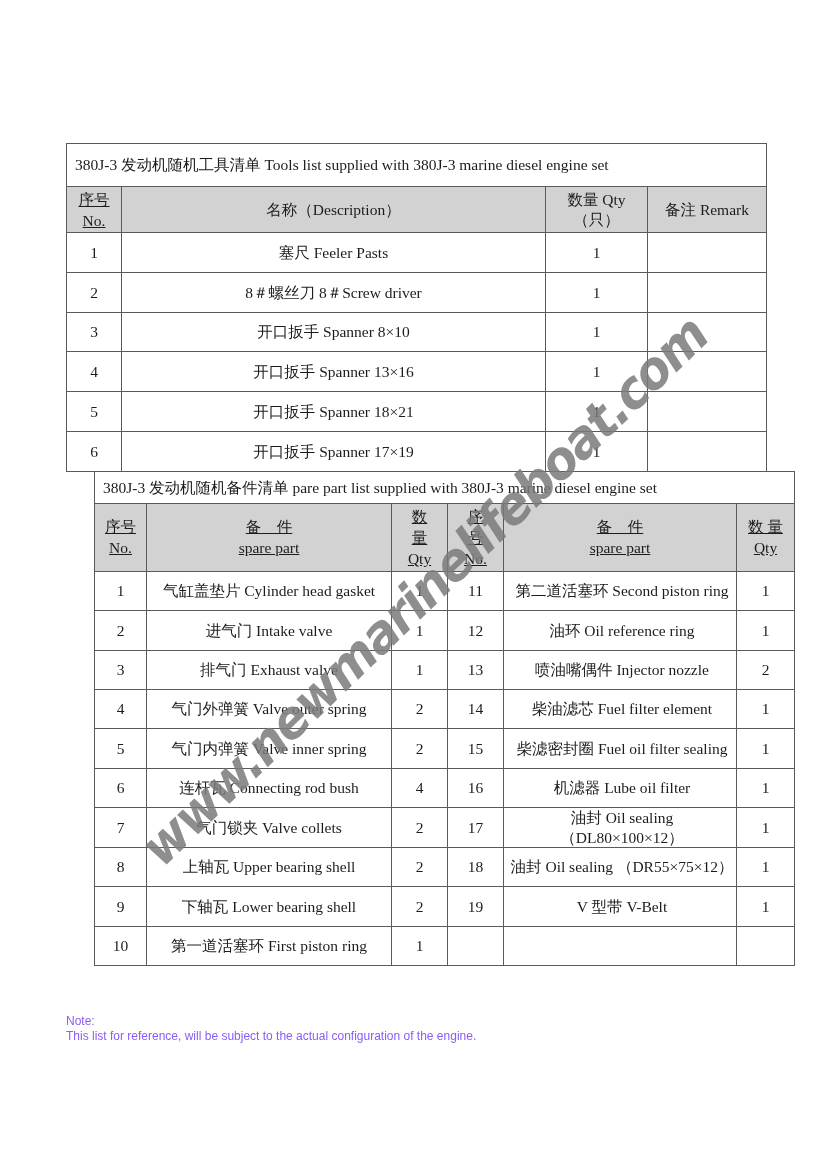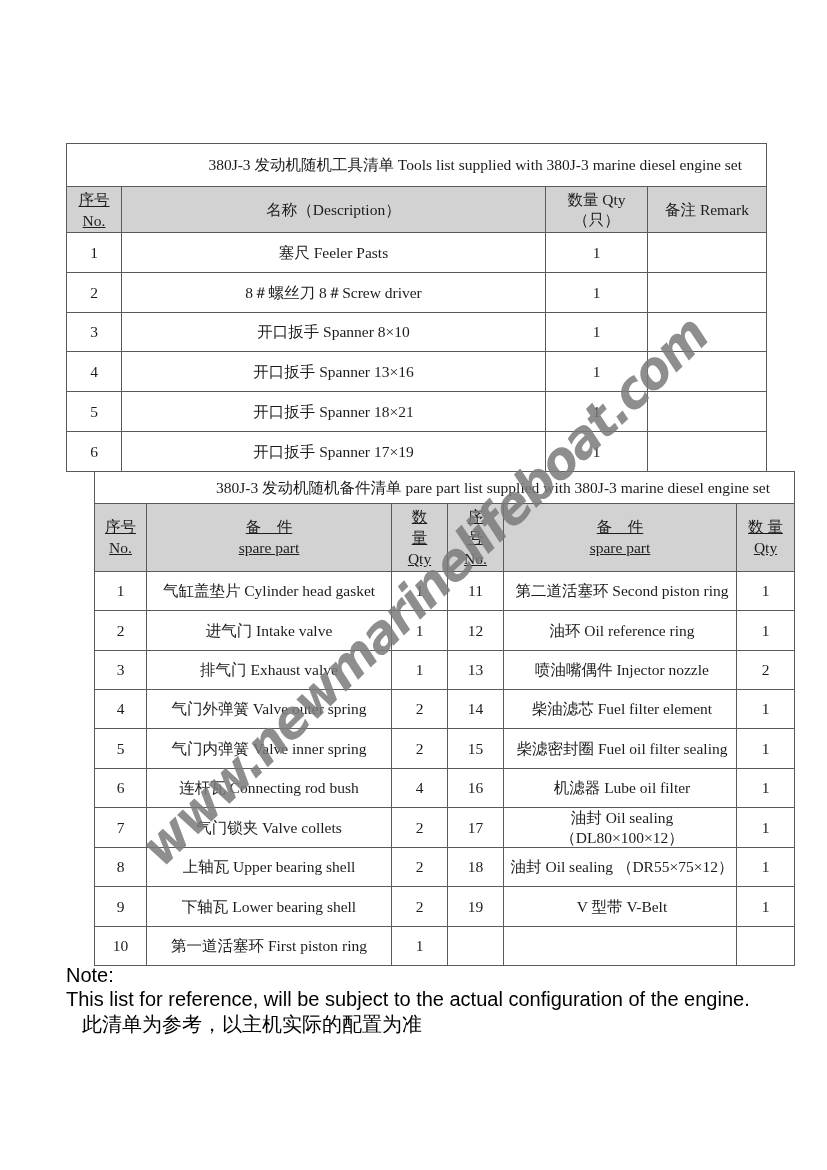--- a/index.html
+++ b/index.html
@@ -7,32 +7,32 @@
     width:827px;height:1170px;background:#ffffff;position:relative;
     font-family:"Liberation Serif", serif;color:#1c1c1c;overflow:hidden;
   }
   .doc{position:absolute;left:66px;top:143px;width:700px;z-index:1;}
   table{border-collapse:collapse;width:700px;table-layout:fixed;}
   td{
     border:1px solid #5a5a5a;text-align:center;vertical-align:middle;
     font-size:15.5px;padding:0;overflow:hidden;line-height:1.25;
   }
   .title-row td{
-    text-align:right;padding:0 24px;height:42px;background:#ffffff;font-size:15.5px;
+    text-align:left;padding:0 8px;height:42px;background:#ffffff;font-size:15.5px;
   }
   .head td{background:#d2d2d2;}
   .tools-head td{height:45px;}
   .spare-head td{height:67px;}
   .tr-tool{height:39.8px;}
   .tr-spare{height:39.4px;}
   .la{text-align:center;padding-left:4px;}
   .hline{line-height:21px;text-decoration:underline;}
   .note{
-    position:absolute;left:66px;top:963px;width:700px;z-index:1;
-    font-family:"Liberation Sans", sans-serif;font-size:20px;color:#000000;line-height:1.22;
+    position:absolute;left:66px;top:1014px;width:700px;z-index:1;
+    font-family:"Liberation Sans", sans-serif;font-size:12px;color:#8b5cf6;line-height:1.22;
   }
   .note-cn{padding-left:16px;}
   .watermark{
     position:absolute;left:424px;top:591px;z-index:6;white-space:nowrap;
     font-family:"DejaVu Sans", sans-serif;font-style:italic;font-weight:bold;
     font-size:52px;letter-spacing:-2px;color:rgba(122,122,122,0.85);
     transform:translate(-50%,-50%) rotate(-44deg) scaleX(0.95);
     pointer-events:none;
   }
 </style>
@@ -221,16 +221,15 @@
       <td class="la"></td>
       <td></td>
     </tr>
   </tbody>
     </table>
 </div>
 
 <div class="note">
   <div>Note:</div>
   <div>This list for reference, will be subject to the actual configuration of the engine.</div>
-  <div class="note-cn">此清单为参考，以主机实际的配置为准</div>
 </div>
 
 <div class="watermark">www.newmarinelifeboat.com</div>
 
 </body></html>

